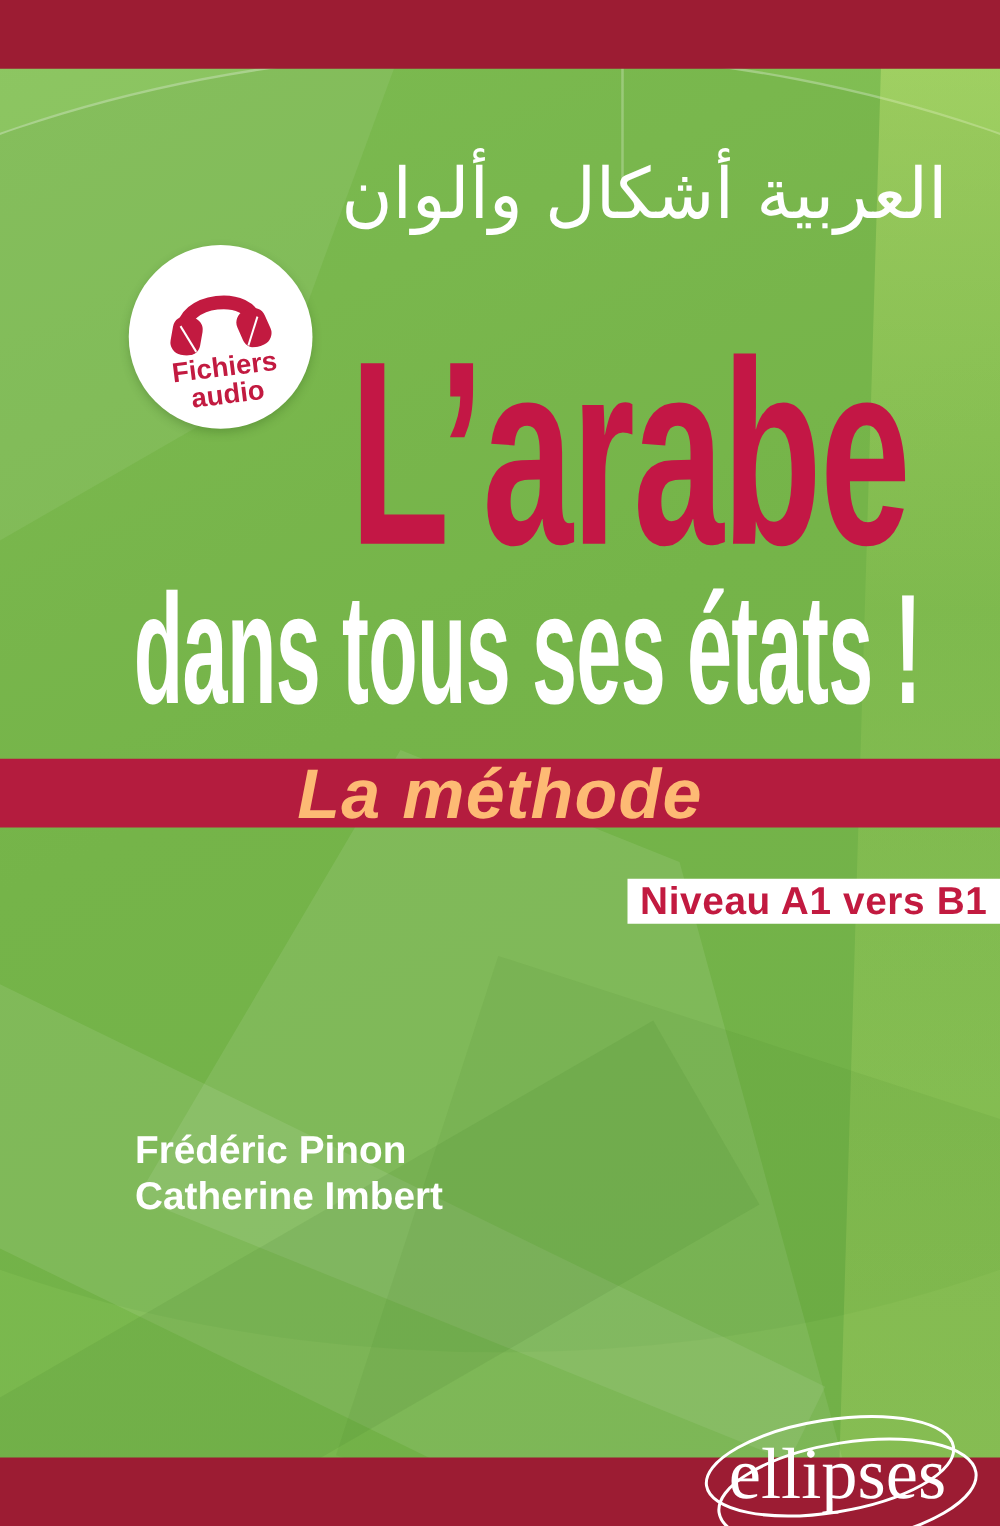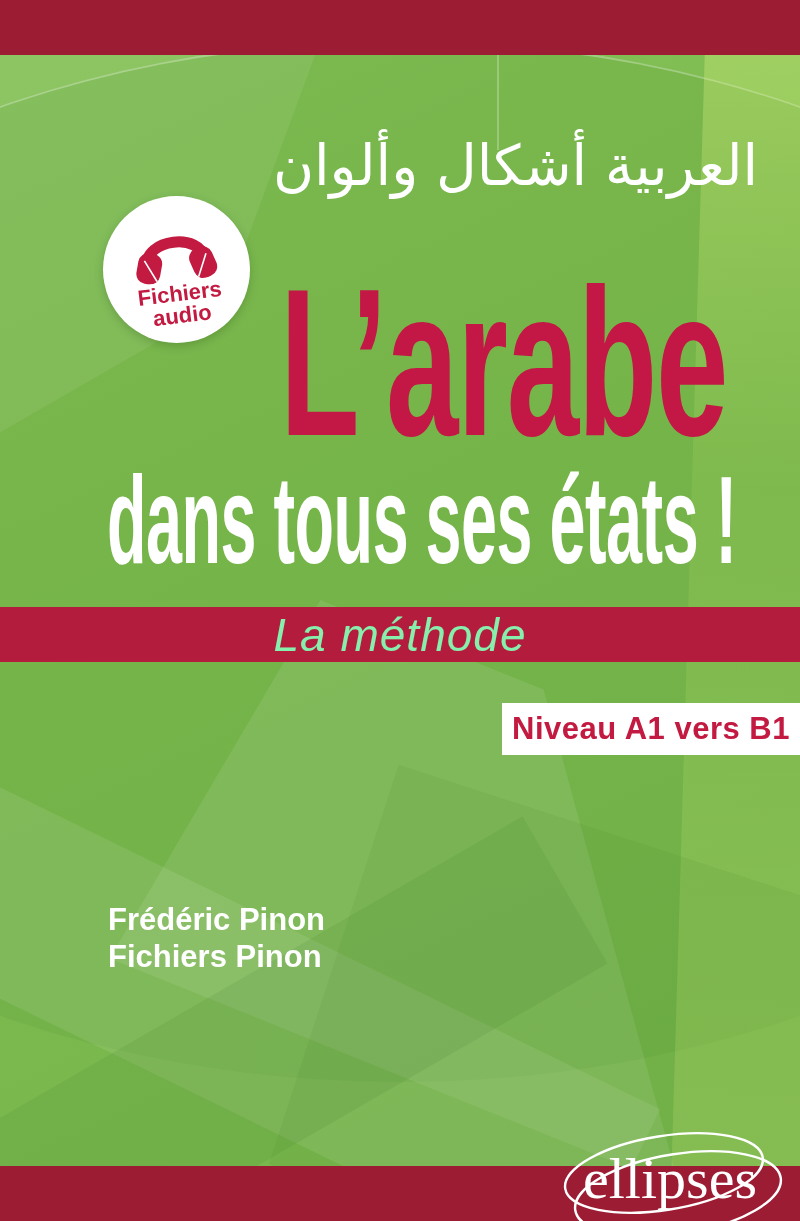--- a/index.html
+++ b/index.html
@@ -48,21 +48,21 @@
   .sh-vline{
     left:497px;top:0;width:2px;height:150px;
     background:rgba(255,255,255,0.25);
   }
   
   .edge-bar{position:absolute;left:0;width:800px;height:55px;}
   .edge-bar.top{top:0;}
   .edge-bar.bottom{bottom:0;}
   
   .arabic{
-    position:absolute;top:130px;right:42px;
+    position:absolute;top:120px;right:42px;
     color:#fff;font-family:"DejaVu Sans",sans-serif;
     font-size:56px;line-height:1.3;white-space:nowrap;
   }
   
   .audio-badge{
     position:absolute;left:103px;top:196px;width:147px;height:147px;
     background:#fff;border-radius:50%;
     box-shadow:0 3px 8px rgba(30,70,15,0.25);
     display:flex;align-items:center;justify-content:center;
   }
@@ -81,26 +81,26 @@
     color:#fff;font-size:125px;font-weight:700;line-height:1;white-space:nowrap;
     transform:scaleX(0.518);transform-origin:left top;
     letter-spacing:-1px;
   }
   
   .method-band{
     position:absolute;left:0;top:607px;width:800px;height:55px;
     display:flex;align-items:center;justify-content:center;
   }
   .method-band span{
-    color:#86efac;font-size:46px;font-weight:400;font-style:italic;
+    color:#fdba74;font-size:56px;font-weight:700;font-style:italic;
     letter-spacing:1px;
   }
   
   .level-badge{
-    position:absolute;left:502px;top:703px;width:298px;height:52px;
+    position:absolute;left:502px;top:703px;width:298px;height:36px;
     background:#fff;display:flex;align-items:center;justify-content:center;
   }
   .level-badge span{font-size:31px;font-weight:700;letter-spacing:0.5px;}
   
   .authors{
     position:absolute;left:108px;top:901px;
     color:#fff;font-size:31px;font-weight:700;line-height:37px;
   }
   
   .pub-logo{position:absolute;left:552px;top:1118px;width:240px;height:132px;}
@@ -148,21 +148,21 @@
   <div class="method-band" style="background:#b41c3e">
     <span>La méthode</span>
   </div>
 
   <div class="level-badge">
     <span style="color:#c21a40">Niveau A1 vers B1</span>
   </div>
 
   <div class="authors">
     <div>Frédéric Pinon</div>
-    <div>Fichiers Pinon</div>
+    <div>Catherine Imbert</div>
   </div>
 
   <div class="pub-logo">
     <svg width="240" height="132" viewBox="0 0 240 132">
       <g>
         <ellipse cx="112" cy="55" rx="100" ry="37" fill="none" stroke="#ffffff" stroke-width="2.4" transform="rotate(-9 112 55)"></ellipse>
         <ellipse cx="126" cy="76" rx="104" ry="40" fill="none" stroke="#ffffff" stroke-width="2.4" transform="rotate(-9 126 76)"></ellipse>
       </g>
       <text x="118" y="80" text-anchor="middle" font-family="Liberation Serif, serif" font-size="58" fill="#ffffff" id="publisher-text">ellipses</text>
     </svg>

